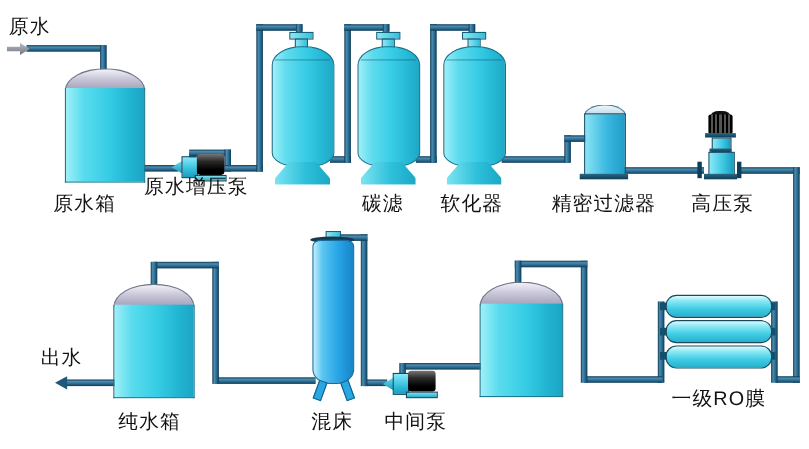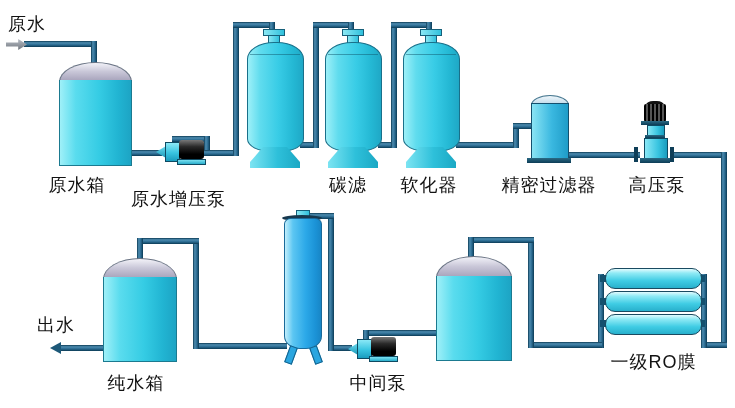--- a/index.html
+++ b/index.html
@@ -190,23 +190,24 @@
   <div class="mb-rim" style="left:282px;top:215px;width:40px;height:6px;"></div>
   <div class="mb-body" style="left:284px;top:218px;width:36px;height:129px;"></div>
   <div class="mb-leg" style="left:287px;top:346px;transform:rotate(20deg);"></div>
   <div class="mb-leg" style="left:312px;top:346px;transform:rotate(-20deg);"></div>
 
   <div class="tank-dome" style="left:103px;top:258px;width:72px;height:20px;"></div>
   <div class="tank-body" style="left:103px;top:277px;width:72px;height:84px;"></div>
 
   <div class="lbl" style="left:8px;top:13px;text-align:left;">原水</div>
   <div class="lbl" style="left:42px;top:174px;width:70px;">原水箱</div>
-  <div class="lbl" style="left:131px;top:188px;width:92px;">原水增压泵</div>
+  <div class="lbl" style="left:131px;top:158px;width:92px;">原水增压泵</div>
   <div class="lbl" style="left:313px;top:174px;width:70px;">碳滤</div>
   <div class="lbl" style="left:394px;top:174px;width:70px;">软化器</div>
   <div class="lbl" style="left:499px;top:174px;width:100px;">精密过滤器</div>
   <div class="lbl" style="left:596px;top:351px;width:115px;">一级RO膜</div>
   <div class="lbl" style="left:617px;top:174px;width:80px;">高压泵</div>
   <div class="lbl" style="left:338px;top:372px;width:80px;">中间泵</div>
+  <div class="lbl" style="left:262px;top:372px;width:80px;">混床</div>
   <div class="lbl" style="left:96px;top:372px;width:80px;">纯水箱</div>
   <div class="lbl" style="left:37px;top:314px;text-align:left;">出水</div>
 
 </div>
 
 </body></html>

